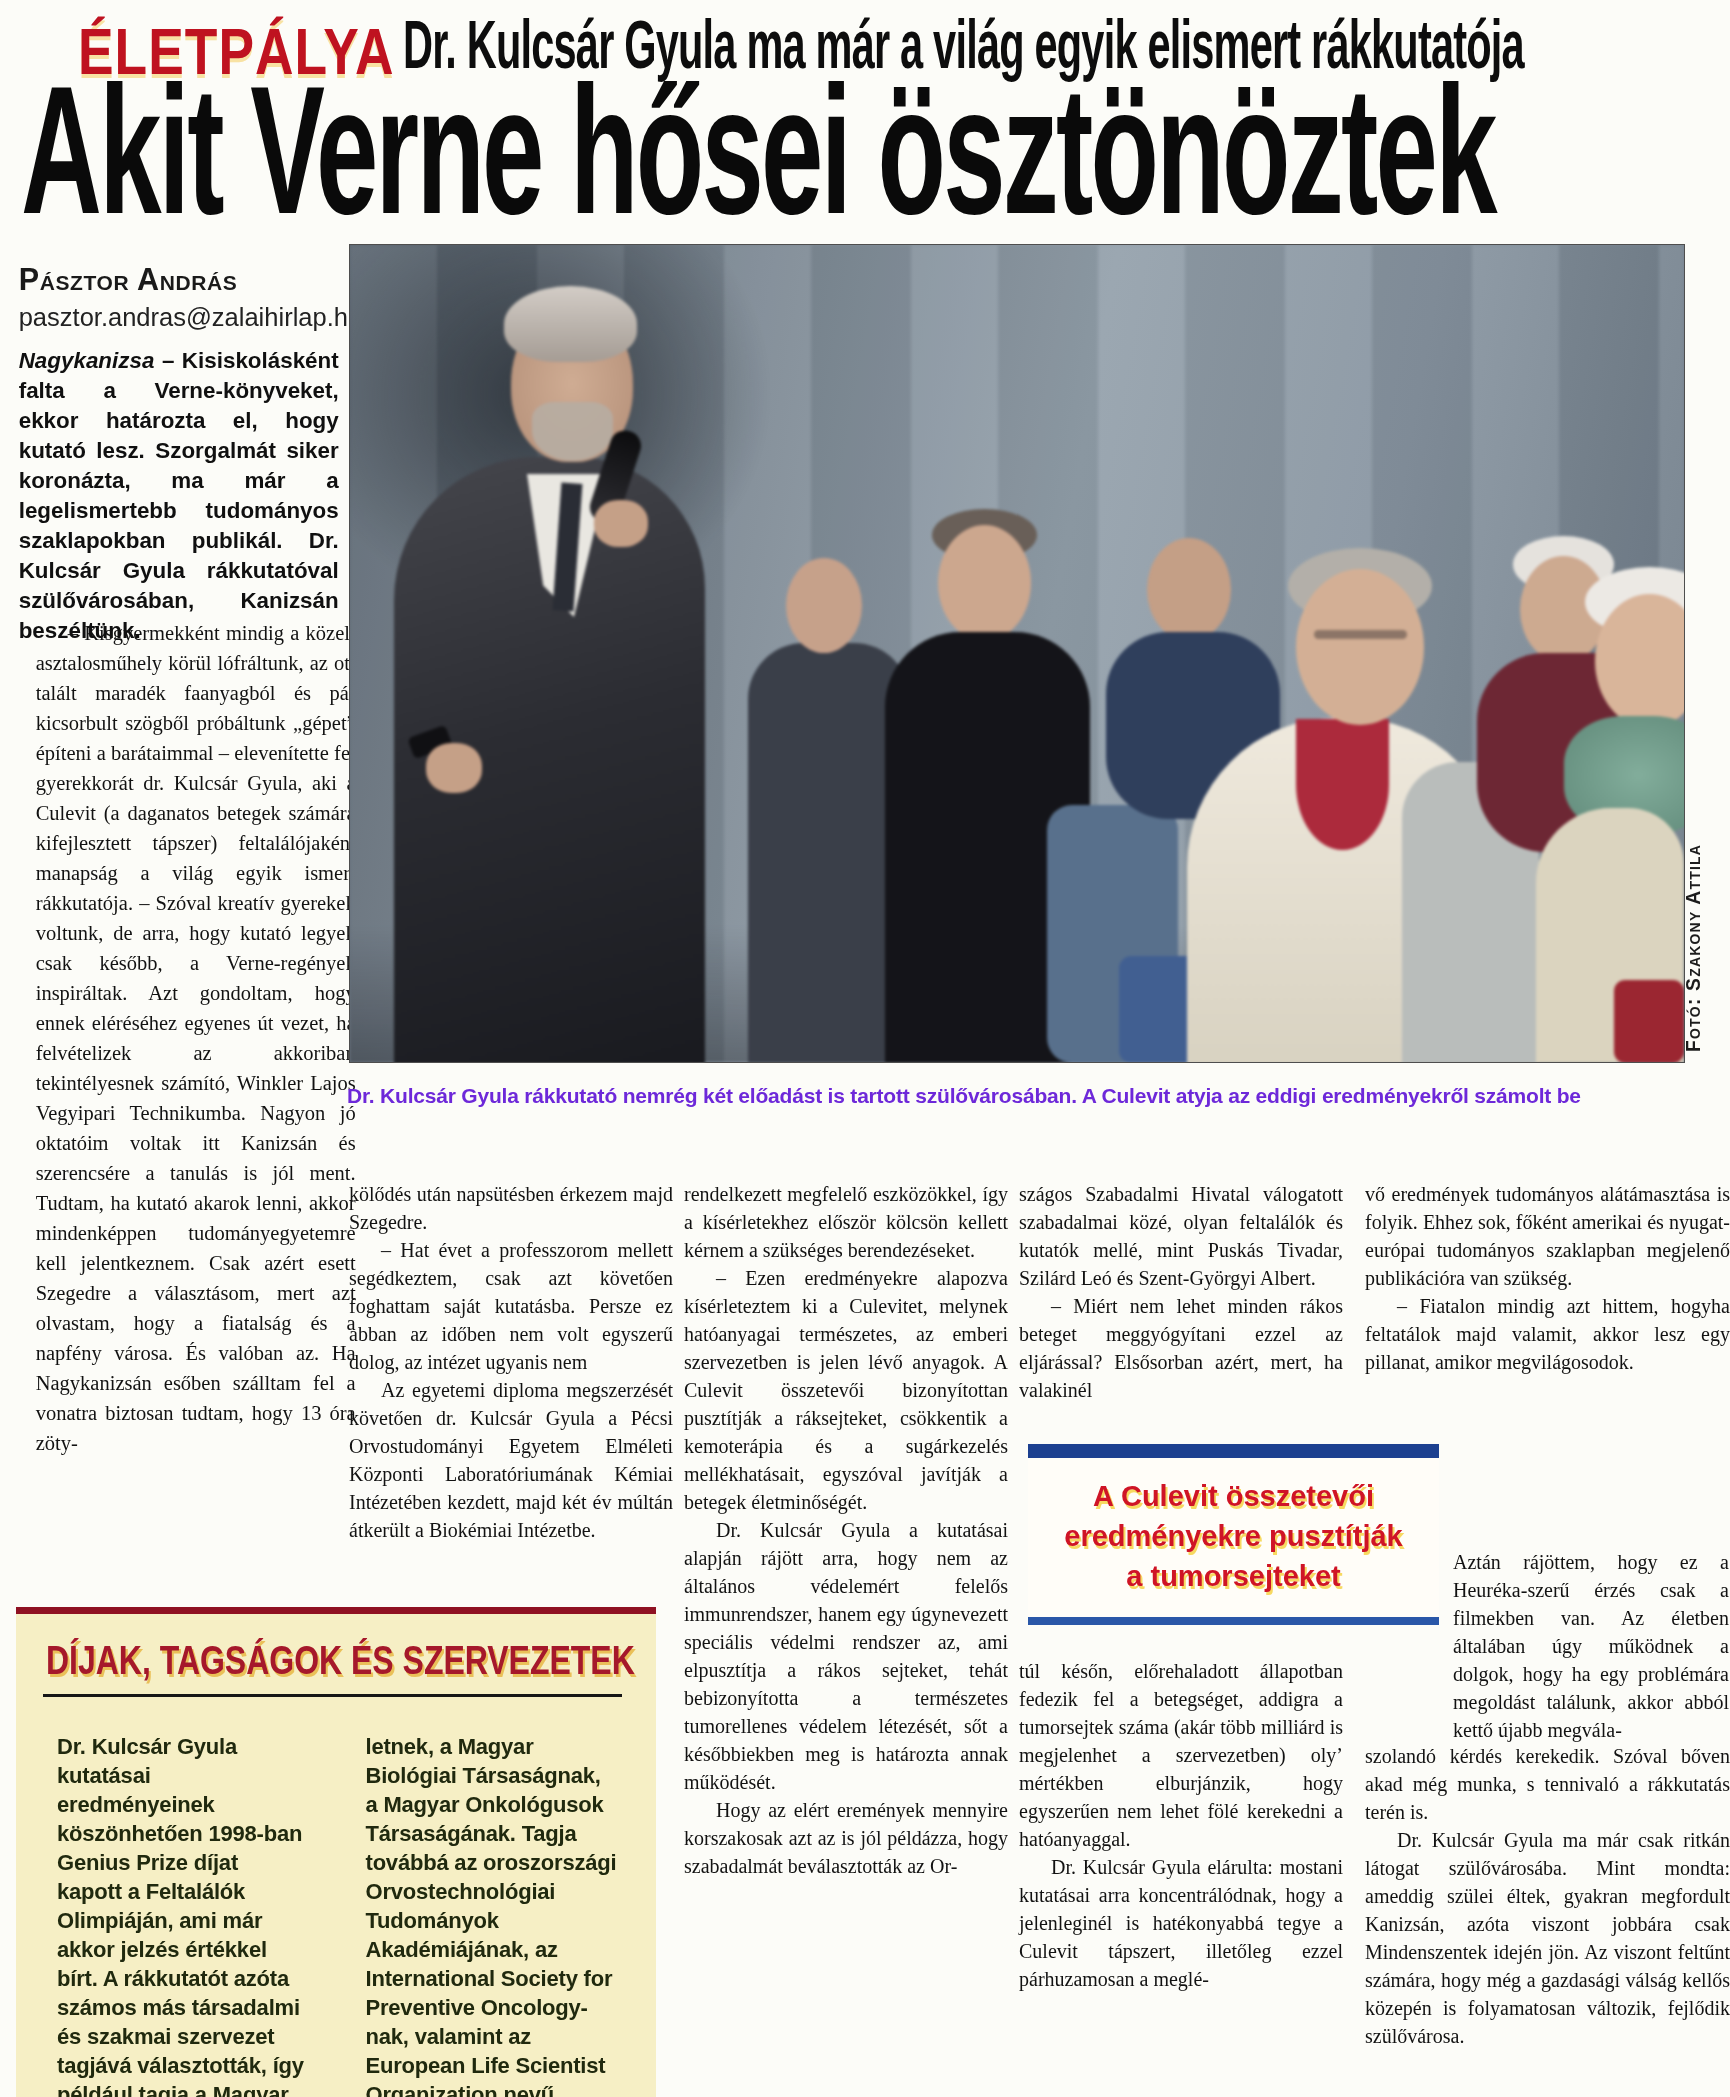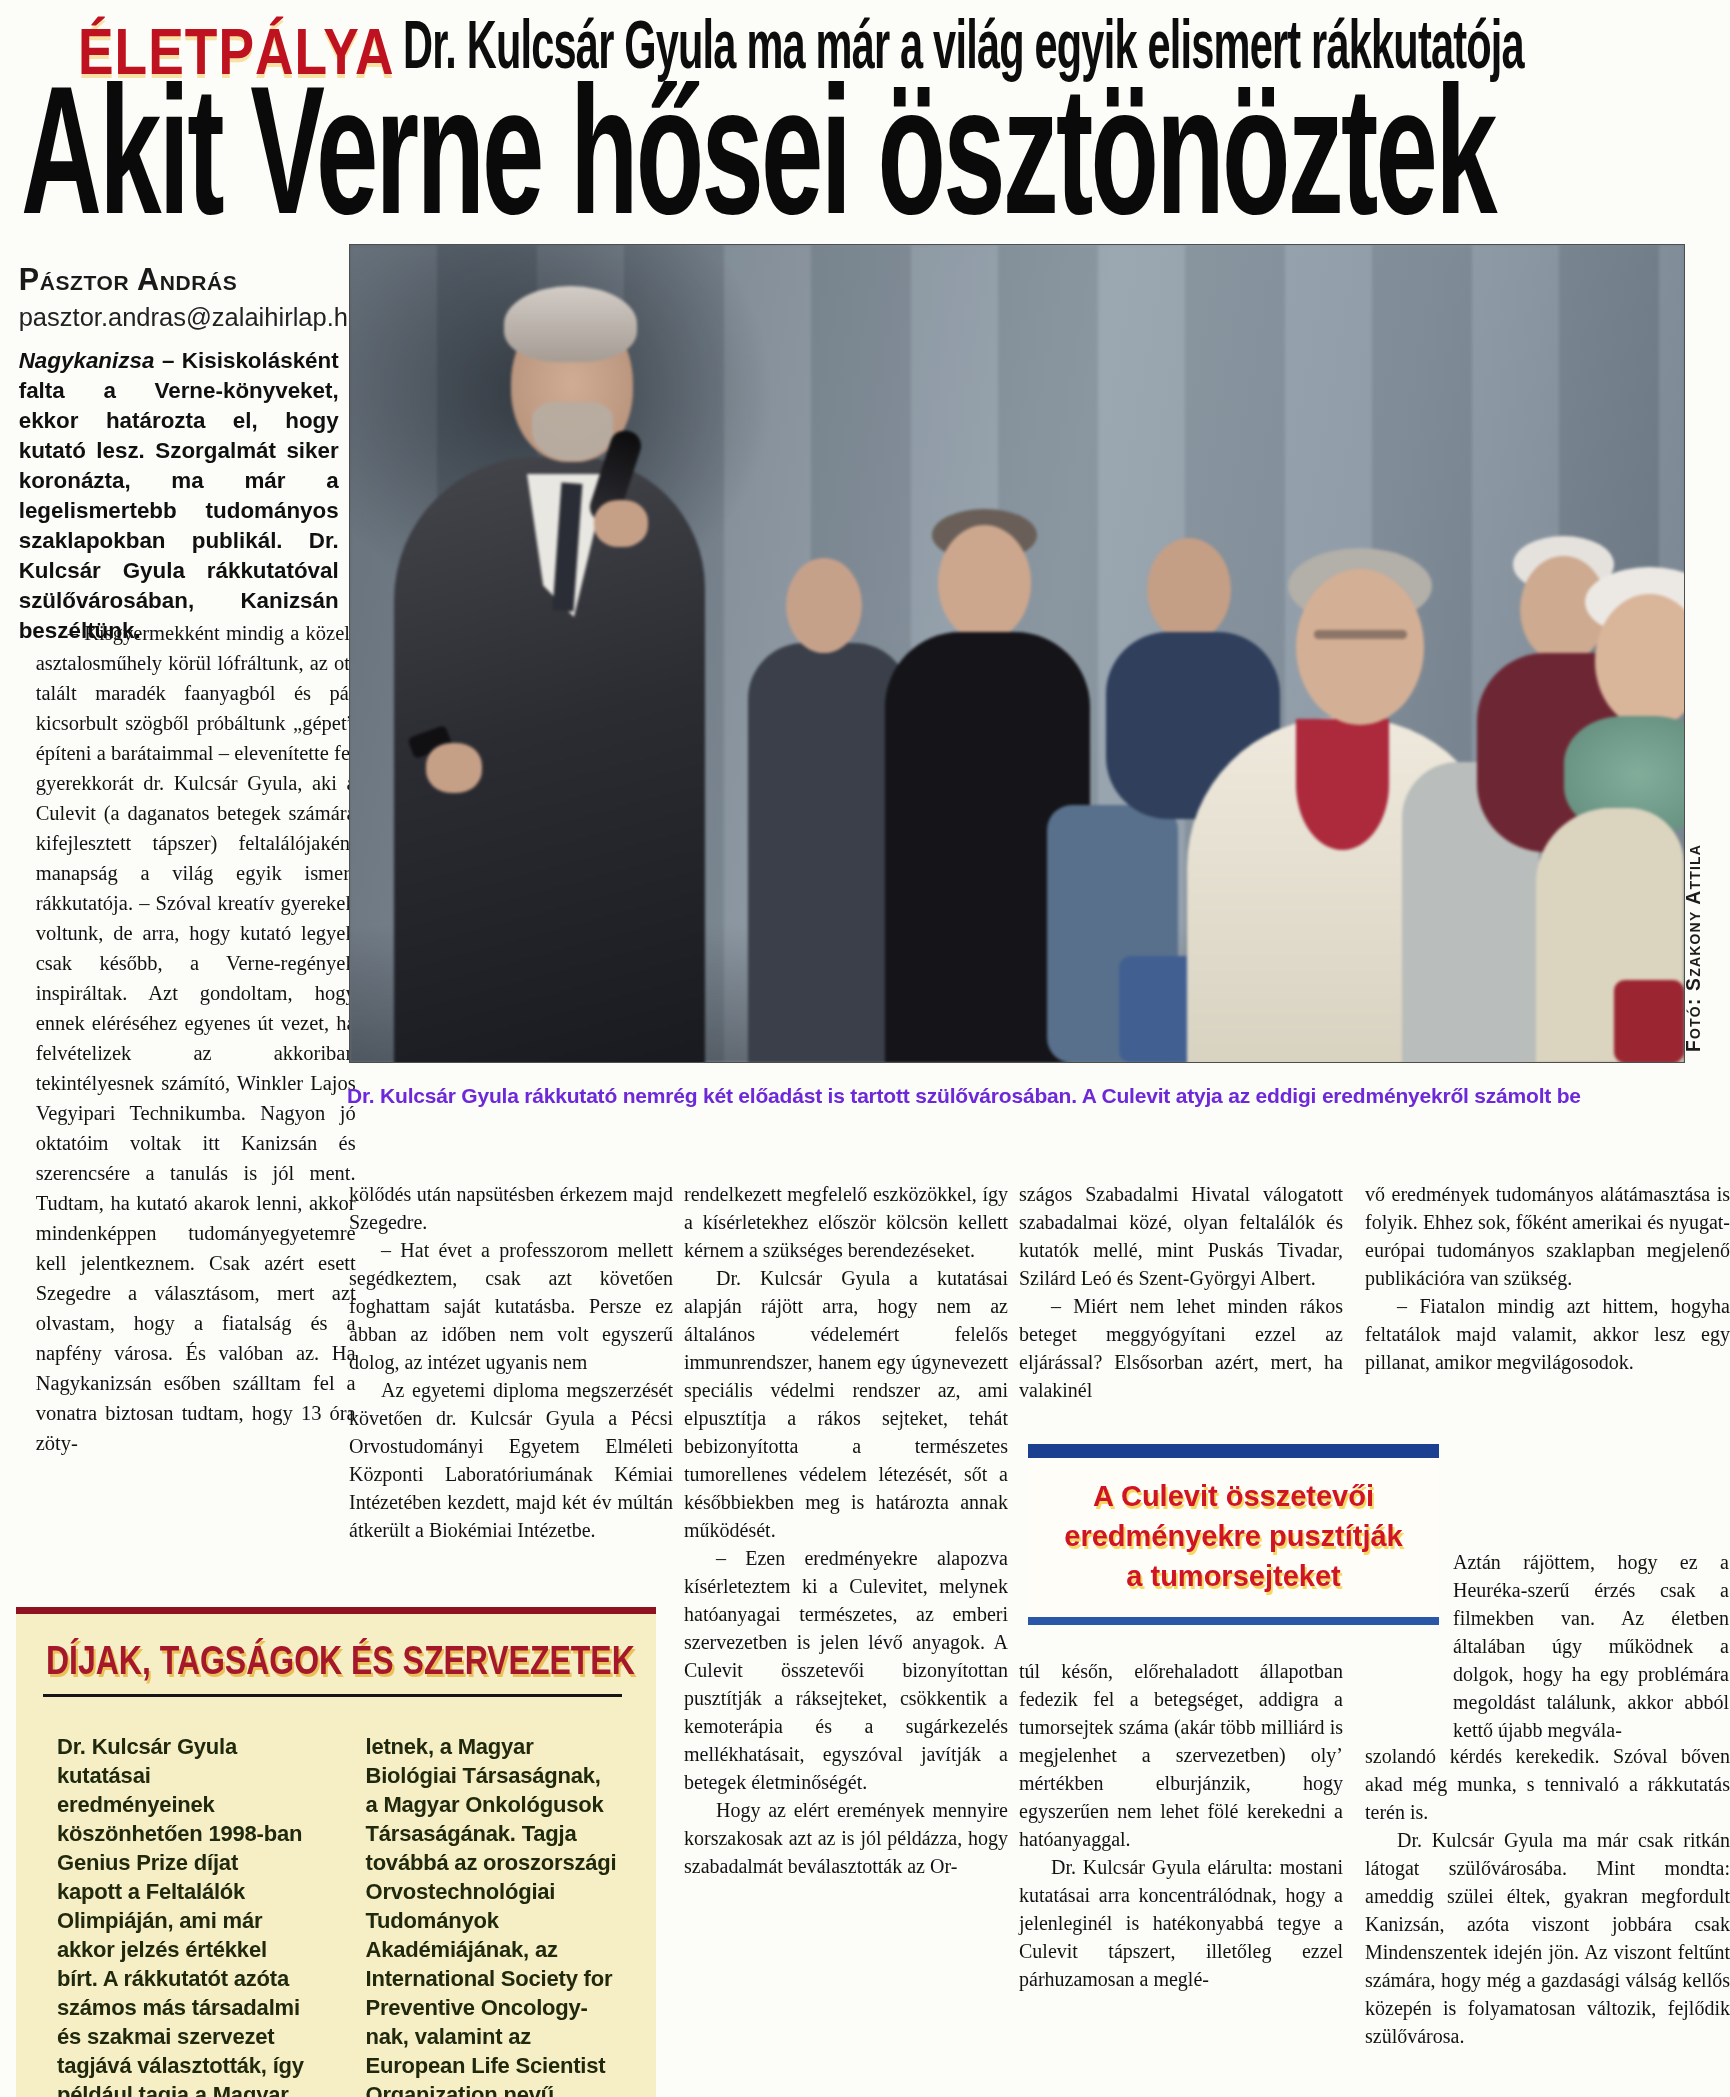--- a/index.html
+++ b/index.html
@@ -141,22 +141,22 @@
   <div class="abs caption">Dr. Kulcsár Gyula rákkutató nemrég két előadást is tartott szülővárosában. A Culevit atyja az eddigi eredményekről számolt be</div>
 
   <section class="abs serifbody ncol col1">
     <p>kölődés után napsütésben érkezem majd Szegedre.</p>
     <p class="ind">– Hat évet a professzorom mellett segédkeztem, csak azt követően foghattam saját kutatásba. Persze ez abban az időben nem volt egyszerű dolog, az intézet ugyanis nem</p>
     <p class="ind">Az egyetemi diploma megszerzését követően dr. Kulcsár Gyula a Pécsi Orvostudományi Egyetem Elméleti Központi Laboratóriumának Kémiai Intézetében kezdett, majd két év múltán átkerült a Biokémiai Intézetbe.</p>
   </section>
 
   <section class="abs serifbody ncol col2">
     <p>rendelkezett megfelelő eszközökkel, így a kísérletekhez először kölcsön kellett kérnem a szükséges berendezéseket.</p>
+    <p class="ind">– Ezen eredményekre alapozva kísérleteztem ki a Culevitet, melynek hatóanyagai természetes, az emberi szervezetben is jelen lévő anyagok. A Culevit összetevői bizonyítottan pusztítják a ráksejteket, csökkentik a kemoterápia és a sugárkezelés mellékhatásait, egyszóval javítják a betegek életminőségét.</p>
     <p class="ind">Dr. Kulcsár Gyula a kutatásai alapján rájött arra, hogy nem az általános védelemért felelős immunrendszer, hanem egy úgynevezett speciális védelmi rendszer az, ami elpusztítja a rákos sejteket, tehát bebizonyította a természetes tumorellenes védelem létezését, sőt a későbbiekben meg is határozta annak működését.</p>
-    <p class="ind">– Ezen eredményekre alapozva kísérleteztem ki a Culevitet, melynek hatóanyagai természetes, az emberi szervezetben is jelen lévő anyagok. A Culevit összetevői bizonyítottan pusztítják a ráksejteket, csökkentik a kemoterápia és a sugárkezelés mellékhatásait, egyszóval javítják a betegek életminőségét.</p>
     <p class="ind">Hogy az elért eremények mennyire korszakosak azt az is jól példázza, hogy szabadalmát beválasztották az Or-</p>
   </section>
 
   <section class="abs serifbody ncol col3a">
     <p>szágos Szabadalmi Hivatal válogatott szabadalmai közé, olyan feltalálók és kutatók mellé, mint Puskás Tivadar, Szilárd Leó és Szent-Györgyi Albert.</p>
     <p class="ind">– Miért nem lehet minden rákos beteget meggyógyítani ezzel az eljárással? Elsősorban azért, mert, ha valakinél</p>
   </section>
 
   <aside class="abs callout">
     <div class="bar-top"></div>

